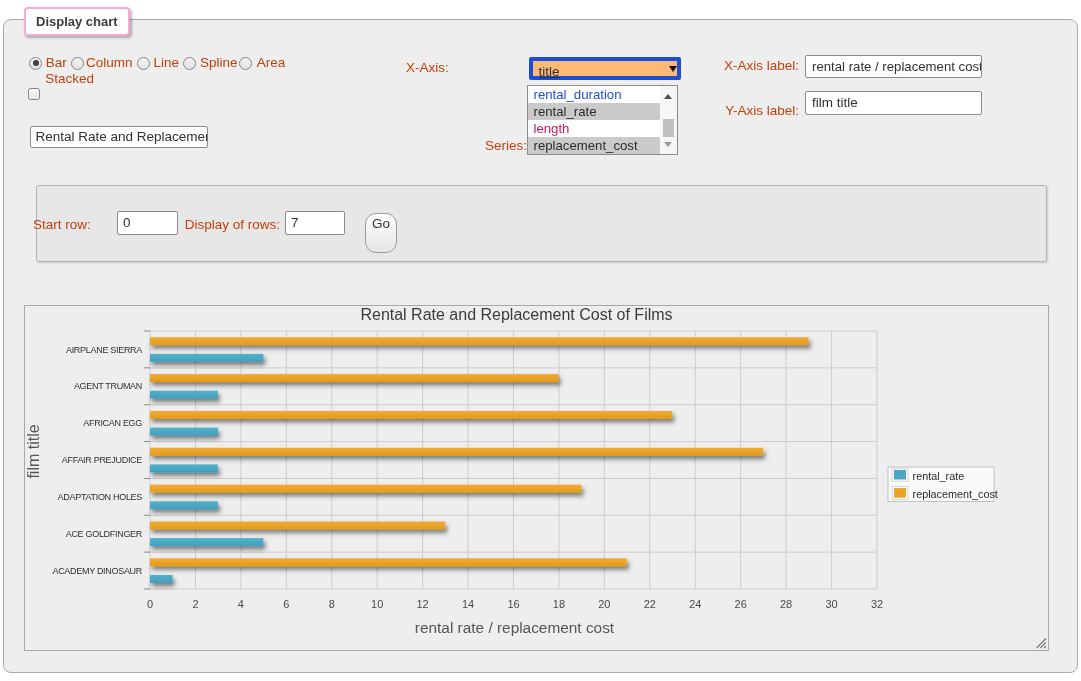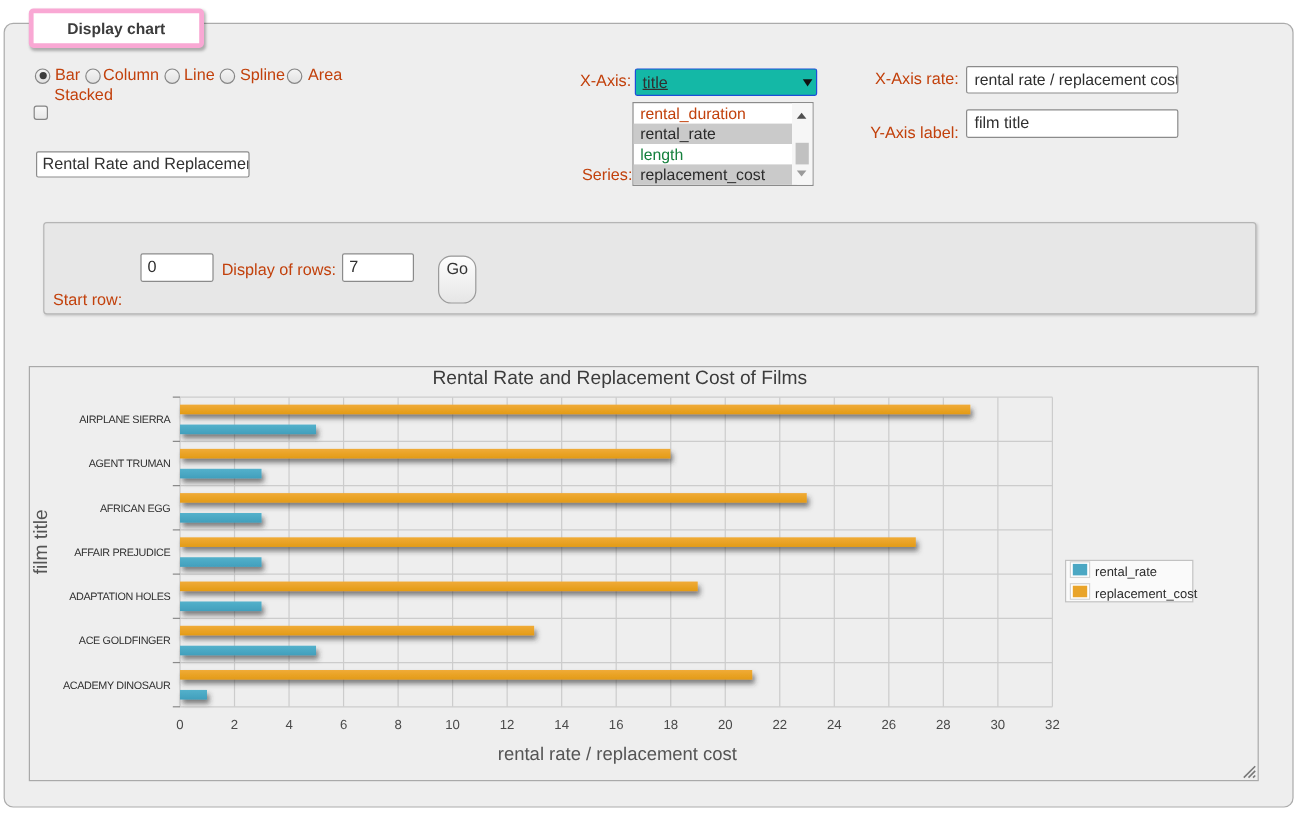--- a/index.html
+++ b/index.html
@@ -1,63 +1,63 @@
 <!DOCTYPE html>
 <html><head><meta charset="utf-8">
 <style>
  html,body{margin:0;padding:0;background:#fff;width:1081px;height:681px;overflow:hidden;}
  body,div,span{font-family:"Liberation Sans",sans-serif;font-size:13.5px;color:#c2410c;}
  .abs{position:absolute;}
 </style></head>
 <body>
 <div class="abs" style="left:3px;top:19px;width:1073px;height:652px;background:#eee;border:1px solid #ababab;border-radius:8px;"></div>
 
-<div class="abs" style="left:24px;top:7px;height:25px;padding:0 28px;background:#fff;border:4px solid #f9a8d4;border-radius:4px;line-height:25px;font-weight:bold;font-size:13px;color:#3c3c3c;box-shadow:1.5px 2px 2.5px rgba(0,0,0,0.28);">Display chart</div>
+<div class="abs" style="left:24px;top:7px;height:25px;padding:0 10px;background:#fff;border:2px solid #f9a8d4;border-radius:4px;line-height:25px;font-weight:bold;font-size:13px;color:#3c3c3c;box-shadow:1.5px 2px 2.5px rgba(0,0,0,0.28);">Display chart</div>
 
 <span style="position:absolute;left:29.3px;top:56.5px;width:11px;height:11px;border:1px solid #858585;border-radius:50%;background:linear-gradient(#f4f4f4,#e2e2e2);">
     <span style="position:absolute;left:2.5px;top:2.5px;width:6px;height:6px;border-radius:50%;background:#3d3d3d;"></span>
   </span>
 <span style="position:absolute;left:45.8px;top:56.2px;line-height:14px;">Bar</span>
 <span style="position:absolute;left:71.2px;top:56.5px;width:11px;height:11px;border:1px solid #858585;border-radius:50%;background:linear-gradient(#f4f4f4,#e2e2e2);"></span>
 <span style="position:absolute;left:85.9px;top:56.2px;line-height:14px;">Column</span>
 <span style="position:absolute;left:137.3px;top:56.5px;width:11px;height:11px;border:1px solid #858585;border-radius:50%;background:linear-gradient(#f4f4f4,#e2e2e2);"></span>
 <span style="position:absolute;left:153.4px;top:56.2px;line-height:14px;">Line</span>
 <span style="position:absolute;left:183.1px;top:56.5px;width:11px;height:11px;border:1px solid #858585;border-radius:50%;background:linear-gradient(#f4f4f4,#e2e2e2);"></span>
 <span style="position:absolute;left:200px;top:56px;line-height:14px;">Spline</span>
 <span style="position:absolute;left:239.4px;top:56.5px;width:11px;height:11px;border:1px solid #858585;border-radius:50%;background:linear-gradient(#f4f4f4,#e2e2e2);"></span>
 <span style="position:absolute;left:256.7px;top:56.2px;line-height:14px;">Area</span>
 
 <span class="abs" style="left:28.4px;top:87.8px;width:10px;height:10px;border:1px solid #858585;border-radius:2.5px;background:linear-gradient(#f7f7f7,#e8e8e8);"></span>
 <span style="position:absolute;left:45.3px;top:72px;line-height:14px;">Stacked</span>
 
 <div style="position:absolute;left:30px;top:125.5px;width:178px;height:22.5px;box-sizing:border-box;background:#fff;border:1px solid #8b8b8b;border-radius:2px;overflow:hidden;white-space:nowrap;line-height:20.5px;padding-left:4.5px;color:#303030;">Rental Rate and Replacement Cost of Films</div>
 
-<span style="position:absolute;left:406px;top:60.5px;line-height:14px;width:120px;text-align:right;">X-Axis:</span>
-<div class="abs" style="left:528.5px;top:56.5px;width:152.5px;height:23px;box-sizing:border-box;background:#14b8a6;border:1px solid #1d4ed8;border-radius:2px;line-height:21px;padding-left:6px;color:#303030;text-decoration:underline;">title</div>
+<span style="position:absolute;left:406px;top:60.5px;line-height:14px;width:120px;text-align:left;">X-Axis:</span>
+<div class="abs" style="left:528.5px;top:56.5px;width:152.5px;height:23px;box-sizing:border-box;background:#fdba74;border:4px solid #1d4ed8;border-radius:2px;line-height:21px;padding-left:6px;color:#303030;text-decoration:underline;">title</div>
 <span class="abs" style="left:669px;top:65.7px;width:0;height:0;border-left:4px solid transparent;border-right:4px solid transparent;border-top:6px solid #111;"></span>
 
 <span style="position:absolute;left:407px;top:138.5px;line-height:14px;width:120px;text-align:right;">Series:</span>
 <div class="abs" style="left:527px;top:85px;width:150.5px;height:70px;box-sizing:border-box;background:#fff;border:1px solid #8b8b8b;"></div>
-<div class="abs" style="left:528px;top:86px;width:130px;height:17px;line-height:17px;padding-left:5.5px;font-size:13.2px;color:#c2410c;">rental_duration</div>
+<div class="abs" style="left:528px;top:86px;width:130px;height:17px;line-height:17px;padding-left:5.5px;font-size:13.2px;color:#1d4ed8;">rental_duration</div>
 <div class="abs" style="left:528px;top:103px;width:130px;height:17px;line-height:17px;padding-left:5.5px;font-size:13.2px;background:#cacaca;color:#2b2b2b;">rental_rate</div>
-<div class="abs" style="left:528px;top:120px;width:130px;height:17px;line-height:17px;padding-left:5.5px;font-size:13.2px;color:#15803d;">length</div>
+<div class="abs" style="left:528px;top:120px;width:130px;height:17px;line-height:17px;padding-left:5.5px;font-size:13.2px;color:#be185d;">length</div>
 <div class="abs" style="left:528px;top:137px;width:130px;height:17px;line-height:17px;padding-left:5.5px;font-size:13.2px;background:#cacaca;color:#2b2b2b;">replacement_cost</div>
 <div style="position:absolute;left:660px;top:86px;width:16.5px;height:68px;background:#f6f6f6;">
  <div style="position:absolute;left:4px;top:8px;width:0;height:0;border-left:4.5px solid transparent;border-right:4.5px solid transparent;border-bottom:5px solid #505050;"></div>
  <div style="position:absolute;left:3px;top:33px;width:11px;height:18px;background:#c1c1c1;"></div>
  <div style="position:absolute;left:4px;top:56px;width:0;height:0;border-left:4.5px solid transparent;border-right:4.5px solid transparent;border-top:5px solid #9a9a9a;"></div>
 </div>
 
-<span style="position:absolute;left:679px;top:59px;line-height:14px;width:120px;text-align:right;">X-Axis rate:</span>
+<span style="position:absolute;left:679px;top:59px;line-height:14px;width:120px;text-align:right;">X-Axis label:</span>
 <div style="position:absolute;left:805px;top:54.5px;width:177px;height:23.5px;box-sizing:border-box;background:#fff;border:1px solid #8b8b8b;border-radius:2px;overflow:hidden;white-space:nowrap;line-height:21.5px;padding-left:6px;color:#303030;font-size:13.2px;">rental rate / replacement cost</div>
 <span style="position:absolute;left:679px;top:104px;line-height:14px;width:120px;text-align:right;">Y-Axis label:</span>
 <div style="position:absolute;left:805px;top:91px;width:177px;height:23.5px;box-sizing:border-box;background:#fff;border:1px solid #8b8b8b;border-radius:2px;overflow:hidden;white-space:nowrap;line-height:21.5px;padding-left:6px;color:#303030;">film title</div>
 
 <div class="abs" style="left:36px;top:185px;width:1011px;height:77px;box-sizing:border-box;background:#e7e7e7;border:1px solid #b5b5b5;border-radius:3px;box-shadow:1px 1px 2px rgba(0,0,0,0.15);"></div>
-<span style="position:absolute;left:33px;top:218px;line-height:14px;width:80px;text-align:center;margin-top:25px;">Start row:</span>
+<span style="position:absolute;left:33px;top:218px;line-height:14px;width:80px;text-align:left;">Start row:</span>
 <div style="position:absolute;left:117px;top:211px;width:61px;height:24px;box-sizing:border-box;background:#fff;border:1px solid #8b8b8b;border-radius:2px;overflow:hidden;white-space:nowrap;line-height:22px;padding-left:5px;color:#303030;">0</div>
 <span style="position:absolute;left:173px;top:218px;line-height:14px;width:107px;text-align:right;">Display of rows:</span>
 <div style="position:absolute;left:285px;top:211px;width:60px;height:24px;box-sizing:border-box;background:#fff;border:1px solid #8b8b8b;border-radius:2px;overflow:hidden;white-space:nowrap;line-height:22px;padding-left:5px;color:#303030;">7</div>
 <div class="abs" style="left:365px;top:213px;width:32px;height:40px;box-sizing:border-box;background:linear-gradient(#fefefe,#e6e6e6);border:1px solid #9b9b9b;border-radius:11px;text-align:center;line-height:20px;color:#333;">Go</div>
 
 <div class="abs" style="left:24px;top:305px;width:1025px;height:346px;box-sizing:border-box;background:#eee;border:1px solid #a9a9a9;">
 <div style="position:absolute;left:0;top:0;width:1023px;height:344px;">
 <svg width="1023" height="344" viewBox="0 0 1023 344" xmlns="http://www.w3.org/2000/svg" style="position:absolute;left:0;top:0;font-family:'Liberation Sans',sans-serif;">
 <defs>
 <linearGradient id="gor" x1="0" y1="0" x2="0" y2="1">

